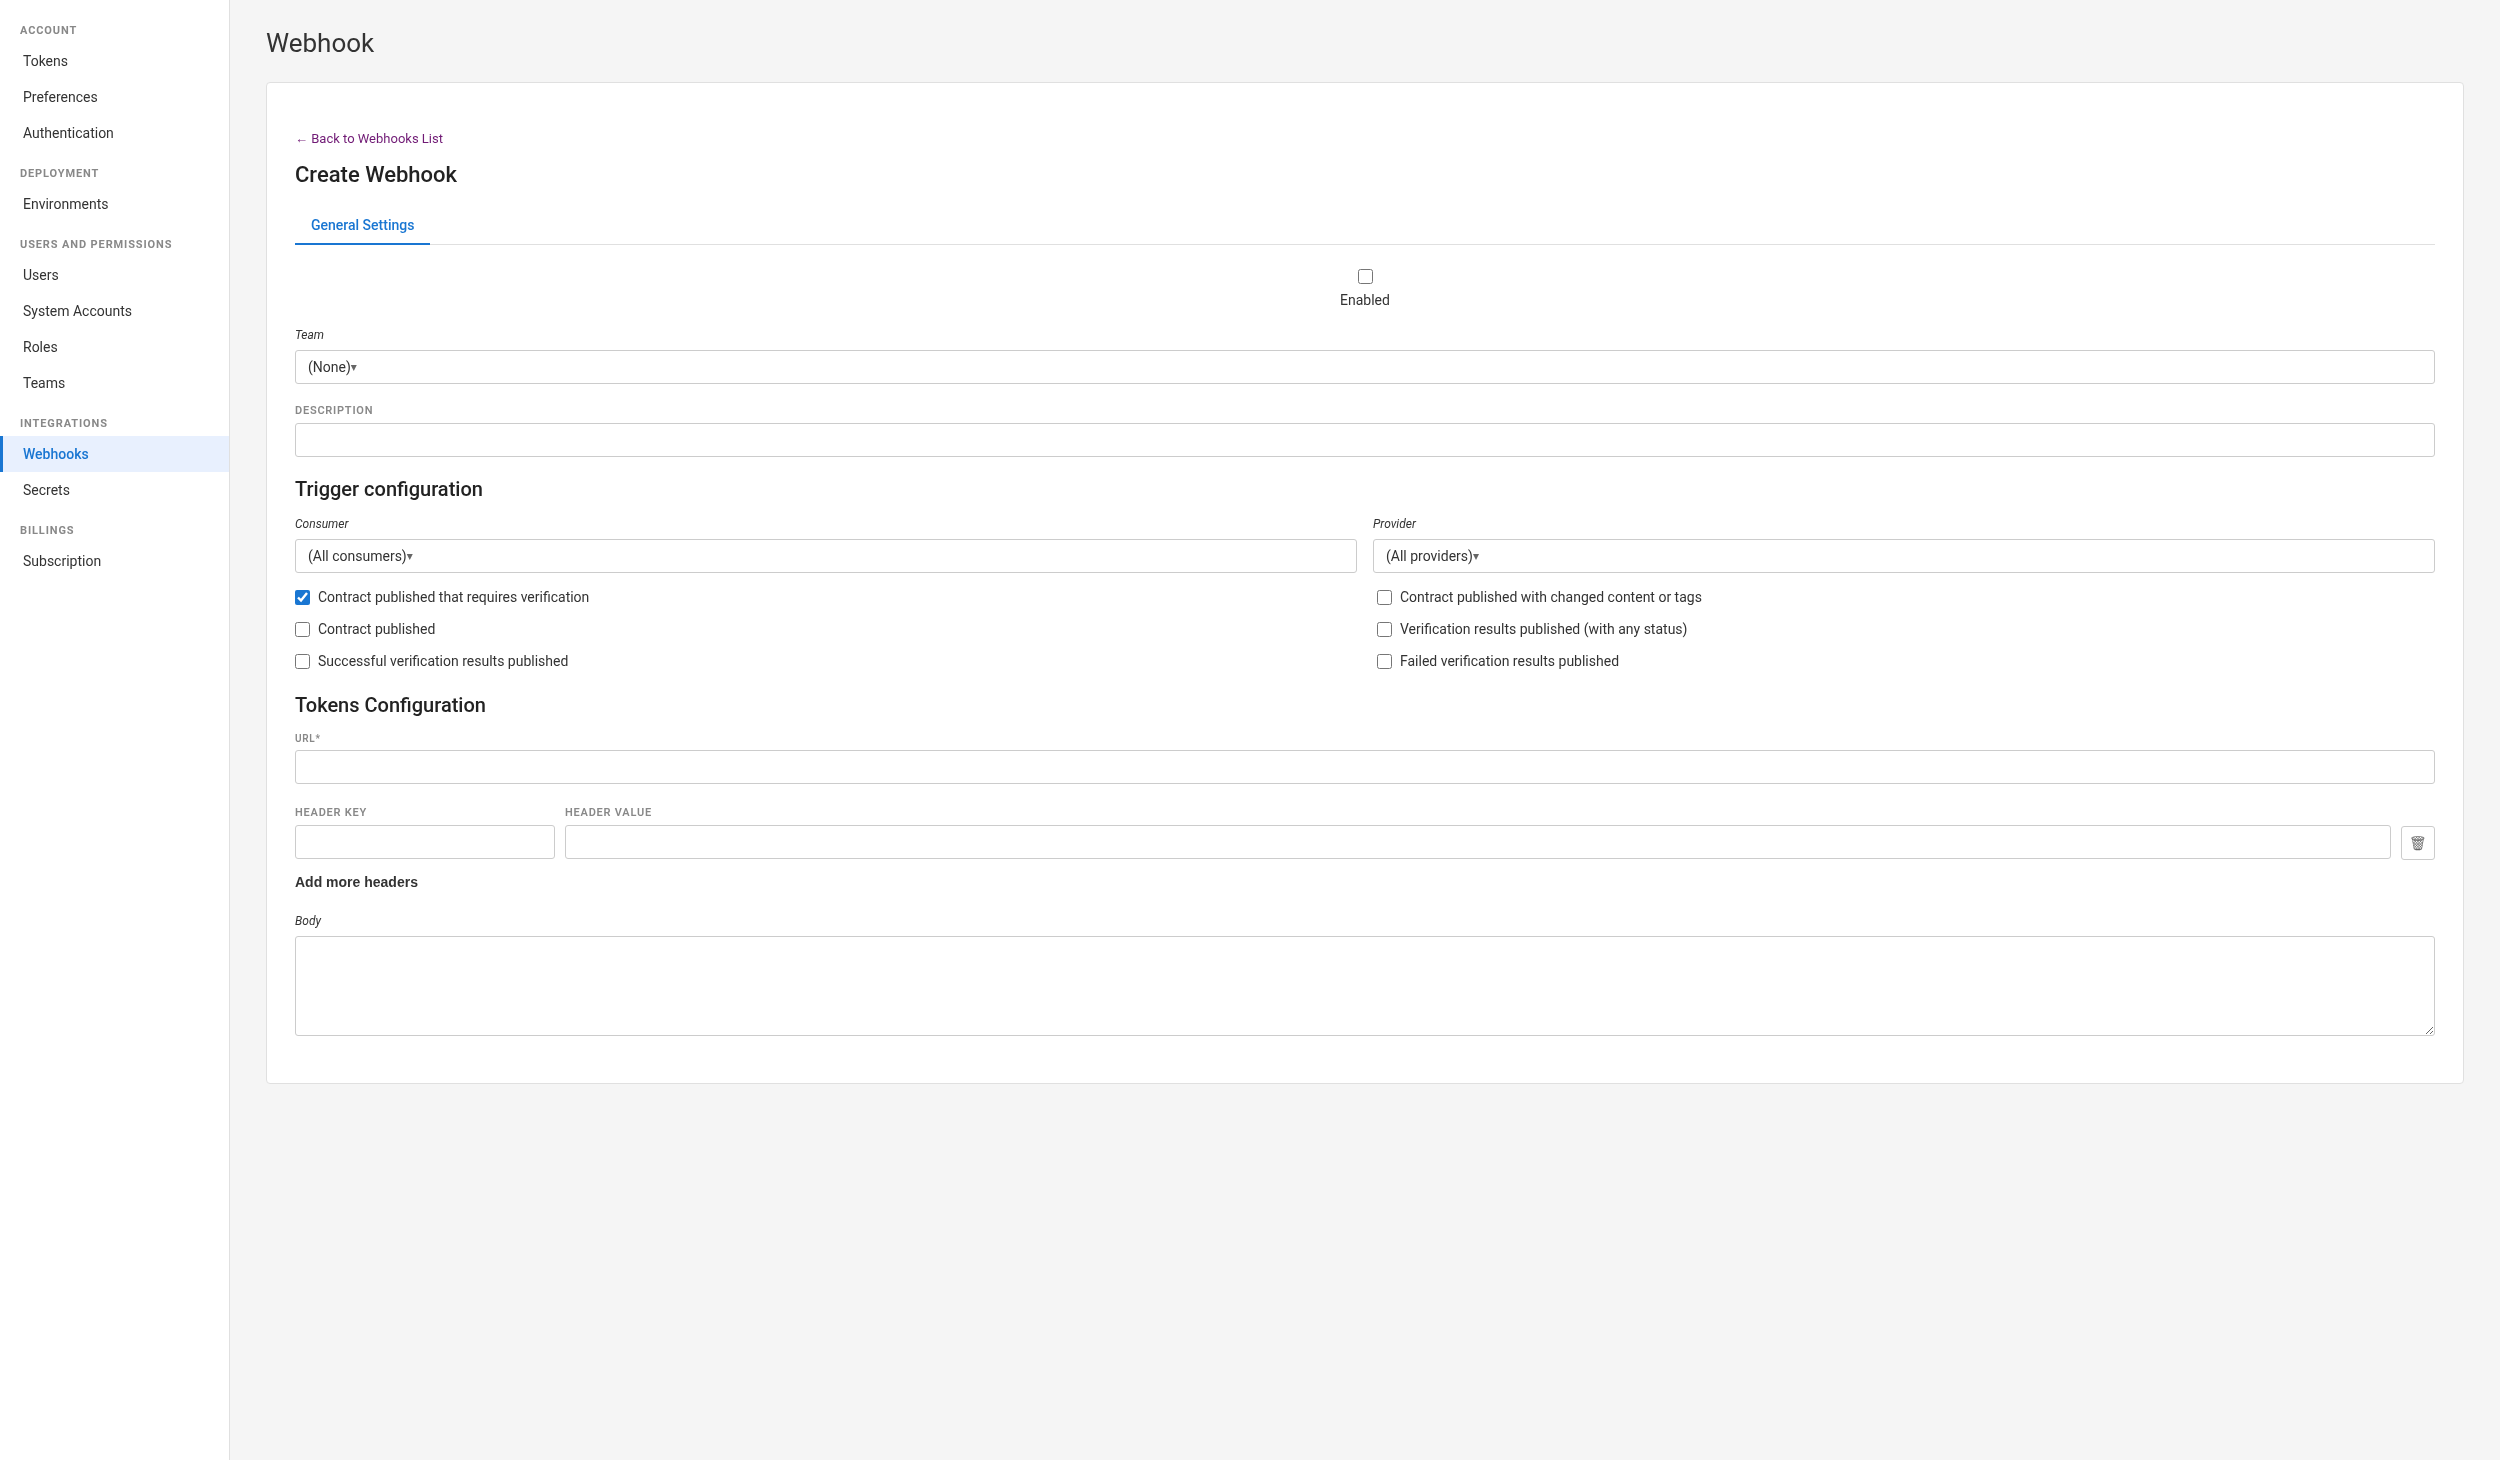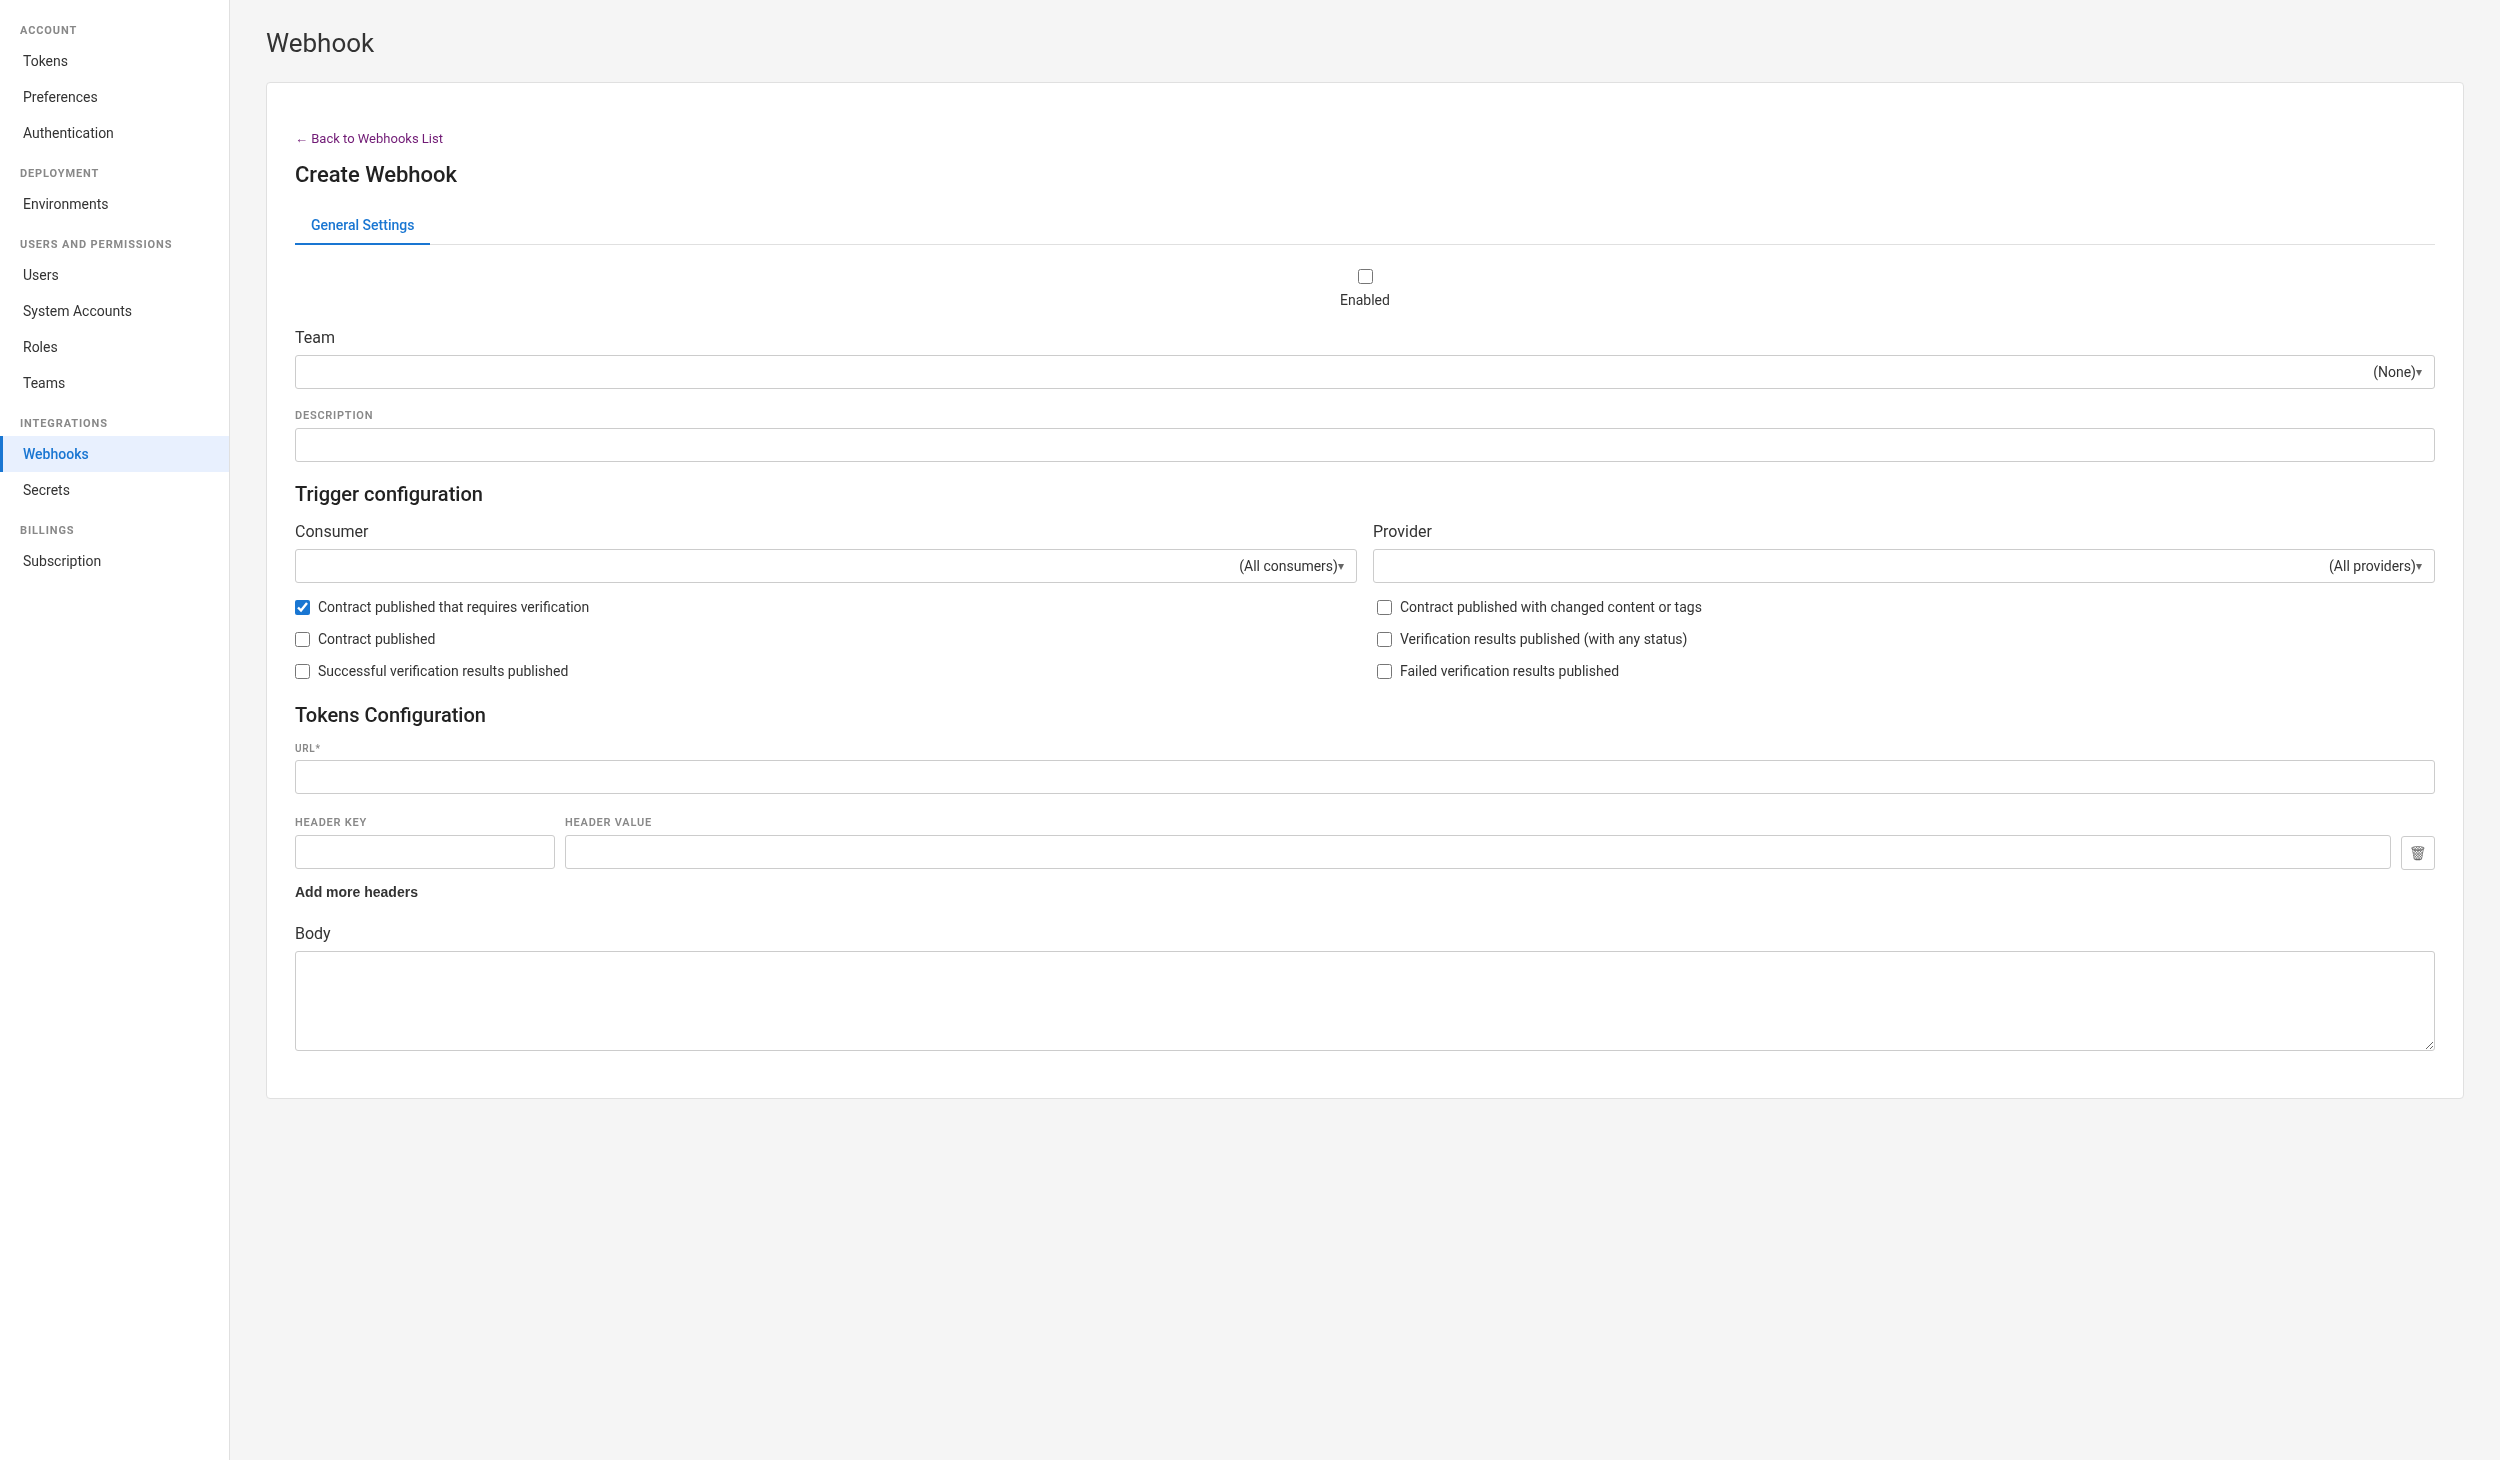--- a/index.html
+++ b/index.html
@@ -115,41 +115,42 @@
     }
     .form-label {
       font-size: 11px;
       font-weight: 600;
       color: #888;
       letter-spacing: 0.07em;
       text-transform: uppercase;
       margin-bottom: 6px;
     }
     .form-label-normal {
-      font-size: 16px;
+      font-size: 12px;
       font-weight: 400;
       color: #333;
       margin-bottom: 8px;
+      font-style: italic;
     }
 
     input[type="text"], textarea, .select-box {
       width: 100%;
       border: 1px solid #ccc;
       border-radius: 3px;
       padding: 8px 12px;
       font-size: 14px;
       color: #333;
       background: #fff;
       outline: none;
     }
 
     .select-box {
       display: flex;
       align-items: center;
-      justify-content: flex-end;
+      justify-content: flex-start;
       cursor: pointer;
       user-select: none;
       position: relative;
     }
     .select-box .chevron {
       color: #666;
       font-size: 12px;
     }
 
     

